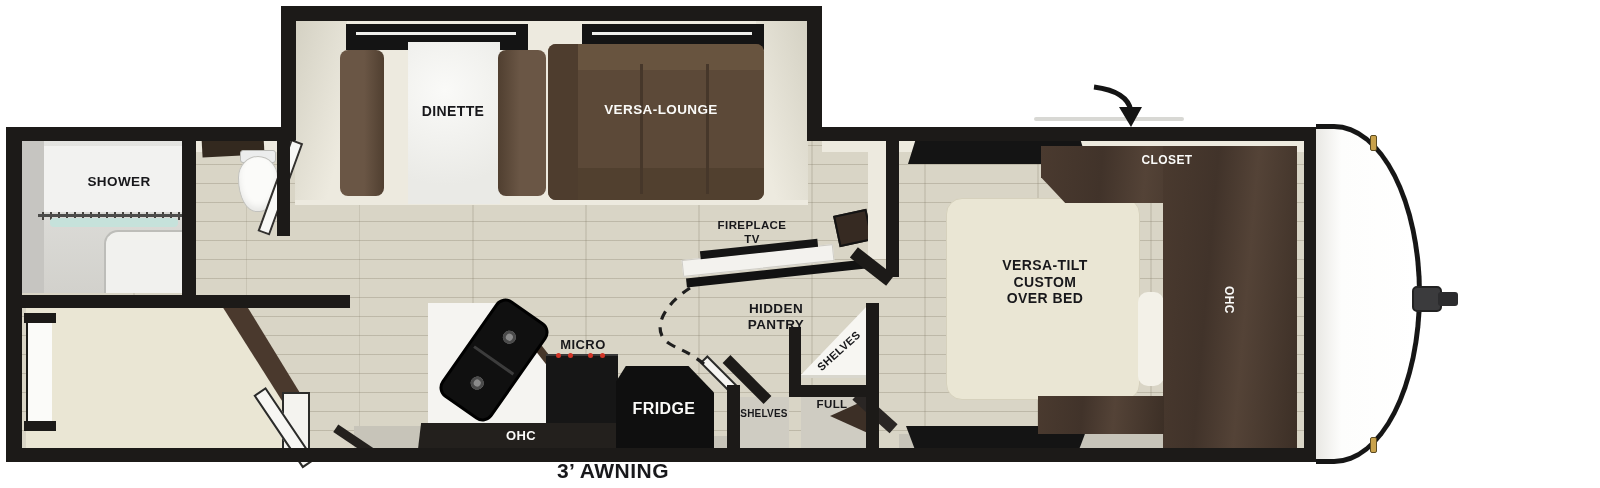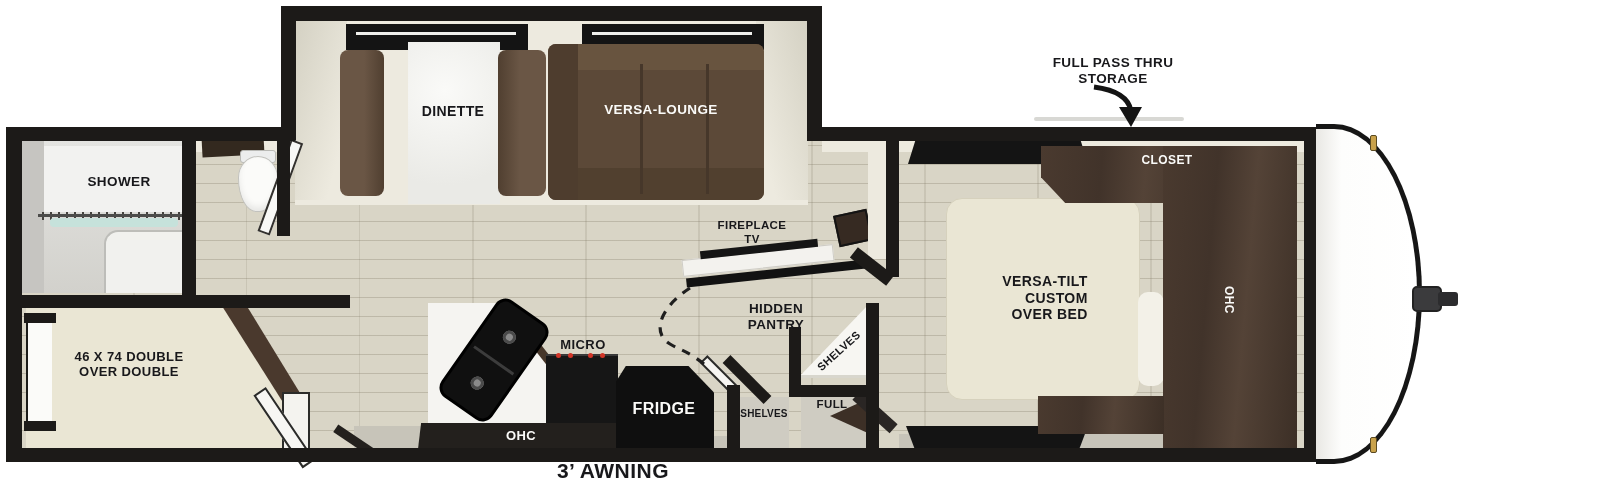--- a/index.html
+++ b/index.html
@@ -152,37 +152,29 @@
   <div class="abs" style="left:1370px; top:437px; width:7px; height:16px; background:#c9a24b; border:1px solid #5a4a22; border-radius:2px;"></div>
   <div class="abs" style="left:1412px; top:286px; width:30px; height:26px; background:#3b3b3d; border:2px solid #222; border-radius:5px;"></div>
   <div class="abs" style="left:1438px; top:292px; width:20px; height:14px; background:#2c2c2e; border-radius:3px;"></div>
 
   <svg class="overlay" width="1600" height="488" viewBox="0 0 1600 488">
     <path d="M1094,87 C1117,90 1129,99 1131,111" stroke="#141414" stroke-width="5" fill="none"></path>
     <polygon points="1119,107 1142,107 1131,127" fill="#141414"></polygon>
     <path d="M690,288 C662,306 650,332 670,344 C682,351 686,350 704,364" stroke="#1f1f1f" stroke-width="3.2" stroke-dasharray="9 8" fill="none"></path>
   </svg>
 
-  <div class="label" style="left:1113px; top:71px; font-size:13.5px;">
-    <span>FULL PASS THRU</span>
-      <span>STORAGE</span>
-  </div>
   <div class="label" style="left:453px; top:111px; font-size:14px;">
       <span>DINETTE</span>
     </div>
   <div class="label white" style="left:661px; top:110px; font-size:13.5px;">
       <span>VERSA-LOUNGE</span>
     </div>
   <div class="label" style="left:119px; top:182px; font-size:13.5px;">
       <span>SHOWER</span>
     </div>
-  <div class="label" style="left:129px; top:364px; font-size:13px;">
-    <span>46 X 74 DOUBLE</span>
-      <span>OVER DOUBLE</span>
-  </div>
   <div class="label" style="left:752px; top:233px; font-size:11.5px;">
     <span>FIREPLACE</span>
       <span>TV</span>
   </div>
   <div class="label" style="left:776px; top:317px; font-size:13.5px;">
     <span>HIDDEN</span>
       <span>PANTRY</span>
   </div>
   <div class="label" style="left:583px; top:345px; font-size:13px;">
       <span>MICRO</span>
@@ -198,21 +190,21 @@
     </div>
   <div class="label" style="left:839px; top:351px; font-size:11px; transform:translate(-50%,-50%) rotate(-42deg);">
       <span>SHELVES</span>
     </div>
   <div class="label" style="left:832px; top:405px; font-size:11.5px;">
       <span>FULL</span>
     </div>
   <div class="label white" style="left:1167px; top:160px; font-size:12px;">
       <span>CLOSET</span>
     </div>
-  <div class="label" style="left:1045px; top:298px; font-size:14px;text-align:right;">
+  <div class="label" style="left:1045px; top:282px; font-size:14px;">
     <span>VERSA-TILT</span>
       <span>CUSTOM</span>
       <span>OVER BED</span>
   </div>
   <div class="label white" style="left:1229px; top:300px; font-size:12px; transform:translate(-50%,-50%) rotate(90deg);">
       <span>OHC</span>
     </div>
   <div class="label" style="left:613px; top:471px; font-size:21px; letter-spacing:.5px;">
       <span>3’ AWNING</span>
     </div>

